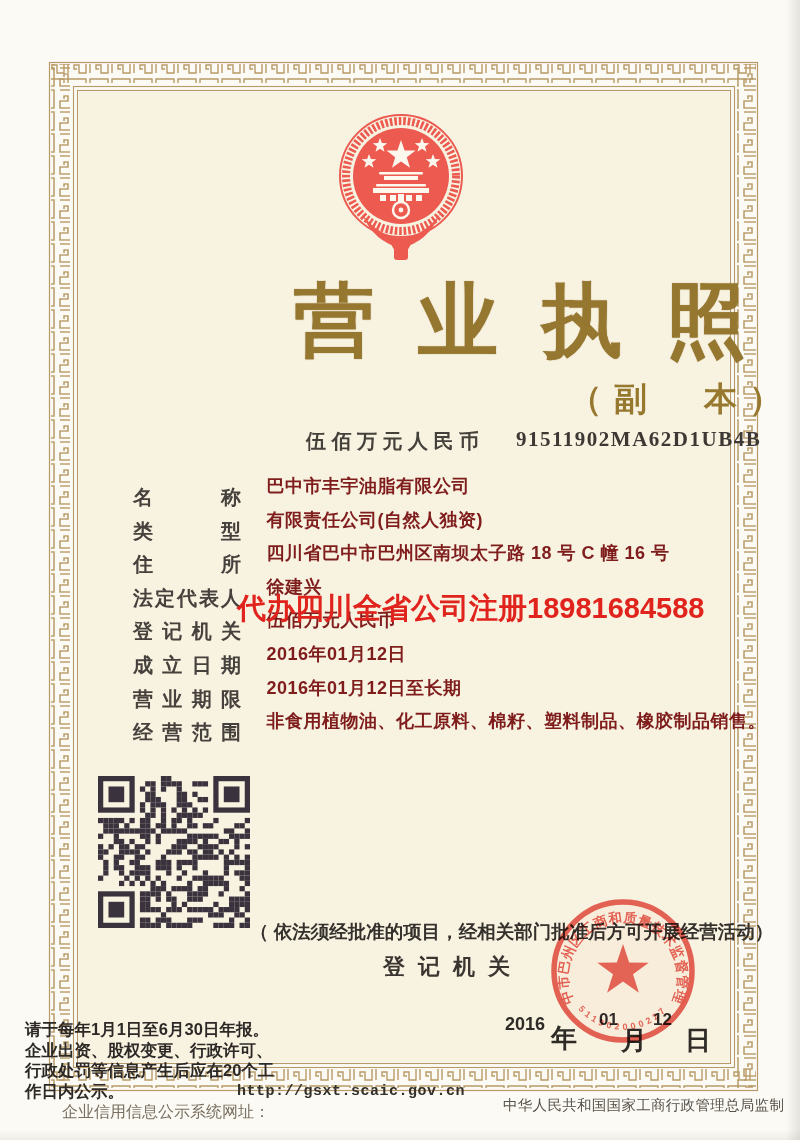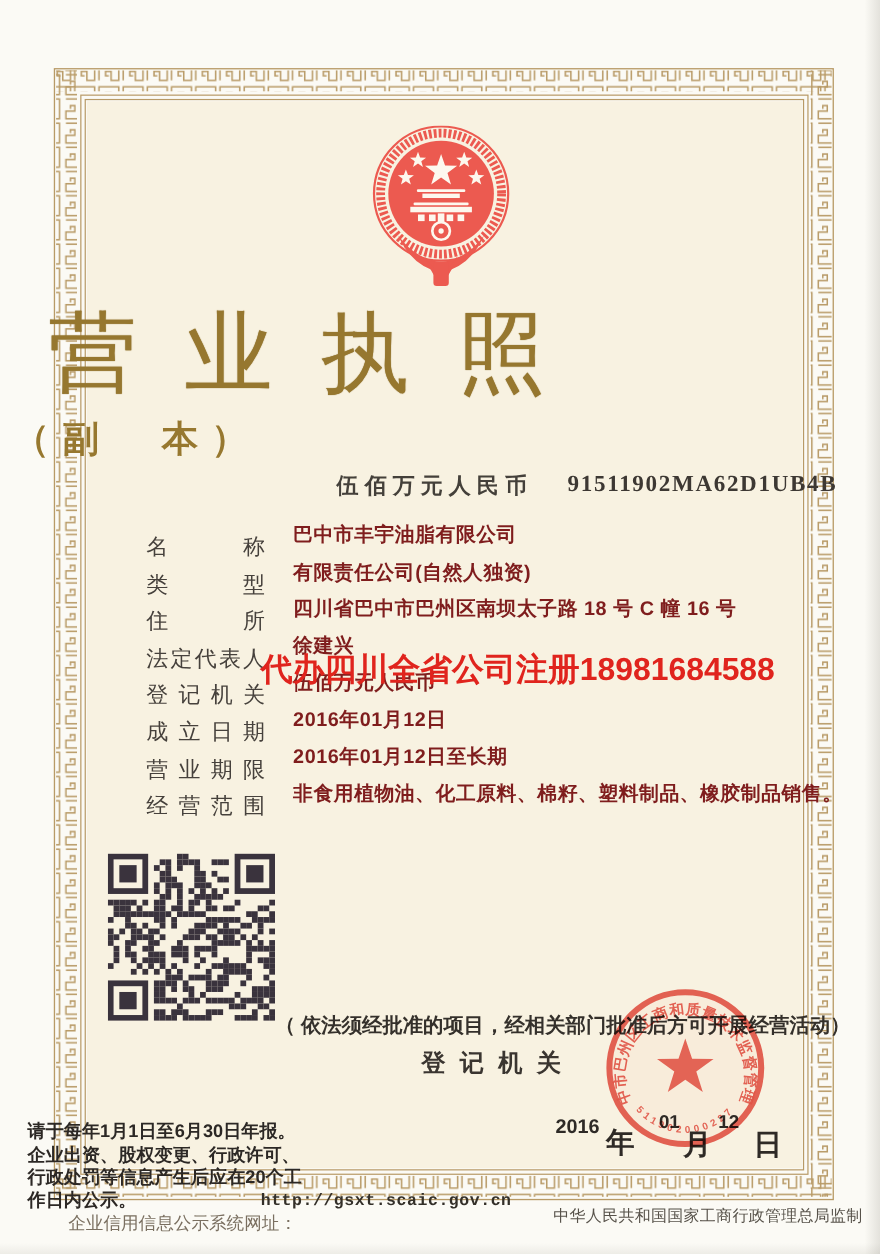--- a/index.html
+++ b/index.html
@@ -15,40 +15,40 @@
       linear-gradient(to left, rgba(120,115,105,0.18), rgba(120,115,105,0) 14px),
       linear-gradient(to top, rgba(120,115,105,0.10), rgba(120,115,105,0) 10px);
   }
   .paper{position:absolute;left:79px;top:92px;width:650px;height:970px;background:#f8f2e1;}
   .border-svg{position:absolute;left:0;top:0;z-index:2;}
 
   .emblem{position:absolute;left:336px;top:114px;width:130px;height:152px;z-index:3;}
 
   .doc-title{
     position:absolute;left:0;right:10px;top:268px;z-index:3;
-    text-align:left;text-indent:44px;letter-spacing:44px;
-    font-size:80px;font-weight:400;color:#96772f;
+    text-align:right;text-indent:44px;letter-spacing:44px;
+    font-size:80px;font-weight:700;color:#96772f;
     text-shadow:0 0 1px #8a6c28;
   }
   .doc-subtitle{
     position:absolute;left:0;right:6px;top:377px;z-index:3;
-    text-align:left;text-indent:12px;letter-spacing:12px;
+    text-align:right;text-indent:12px;letter-spacing:12px;
     font-size:33px;font-weight:700;color:#97782f;
   }
 
   .credit-line{position:absolute;left:0;top:428px;width:800px;z-index:3;}
   .credit-label{position:absolute;left:306px;top:0;font-size:20px;font-weight:700;letter-spacing:5.5px;color:#44403a;}
   .credit-code{position:absolute;left:516px;top:-1px;font-size:21px;font-weight:600;
     font-family:"Liberation Serif","DejaVu Serif",serif;letter-spacing:1.5px;color:#3d3833;}
 
   .fields{position:absolute;left:133px;top:476px;z-index:3;}
   .field-row{position:relative;height:33.6px;white-space:nowrap;}
   .field-label{
     display:inline-block;width:108px;vertical-align:top;position:relative;top:8px;
-    font-size:20px;font-weight:400;color:#46413c;
+    font-size:20px;font-weight:700;color:#46413c;
     text-align:justify;text-align-last:justify;
   }
   .field-value{
     display:inline-block;margin-left:21px;position:relative;top:-2px;
     font-size:18px;font-weight:700;color:#7f1d1d;letter-spacing:0.5px;
   }
 
   .watermark{
     position:absolute;left:237px;top:589px;z-index:6;
     font-size:29px;font-weight:700;color:#e0241d;letter-spacing:0px;white-space:nowrap;

